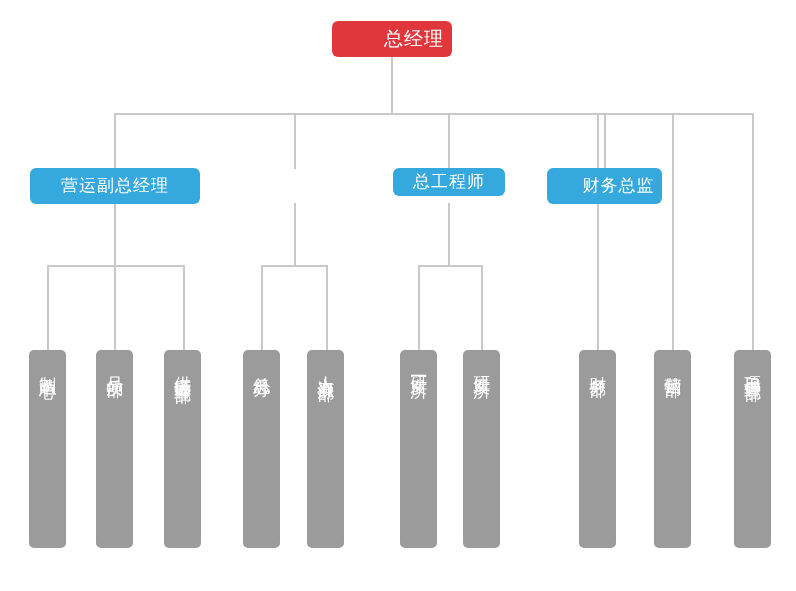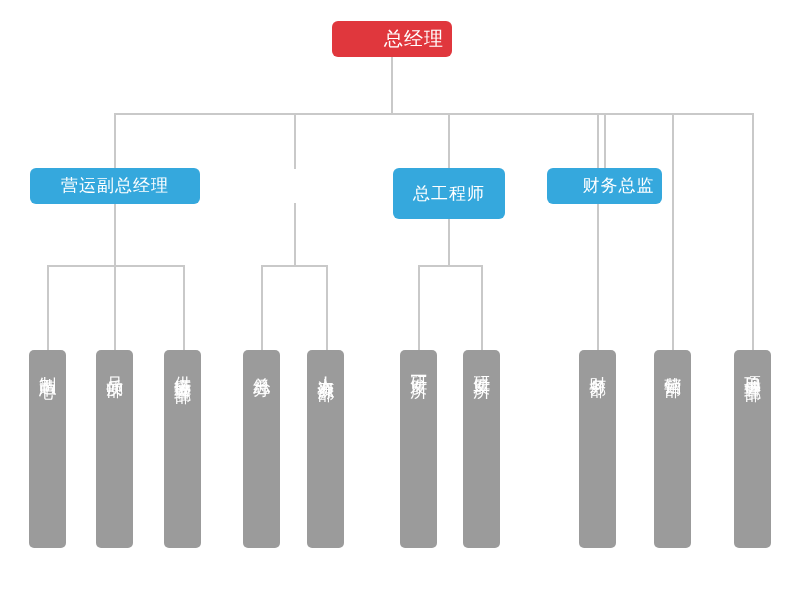--- a/index.html
+++ b/index.html
@@ -104,21 +104,21 @@
   <div class="line line-v" style="left:418px; top:265px; height:86px;"></div>
   <div class="line line-v" style="left:481px; top:265px; height:86px;"></div>
 
   <div class="node node-root" style="left:332px; top:21px; width:120px; height:36px;">
     <span>总经理</span>
   </div>
 
   <div class="node node-exec" style="left:30px; top:168px; width:170px; height:36px;">
     <span>营运副总经理</span>
   </div>
-  <div class="node node-exec" style="left:393px; top:168px; width:112px; height:51px;">
+  <div class="node node-exec" style="left:393px; top:168px; width:112px; height:28px;">
     <span>总工程师</span>
   </div>
   <div class="node node-exec" style="left:547px; top:168px; width:115px; height:36px;padding-left:28px;">
     <span>财务总监</span>
   </div>
 
   <div class="node node-dept" style="left:29px; top:350px; width:37px; height:198px;">
     <span class="vlabel">制造中心</span>
   </div>
   <div class="node node-dept" style="left:96px; top:350px; width:37px; height:198px;">

